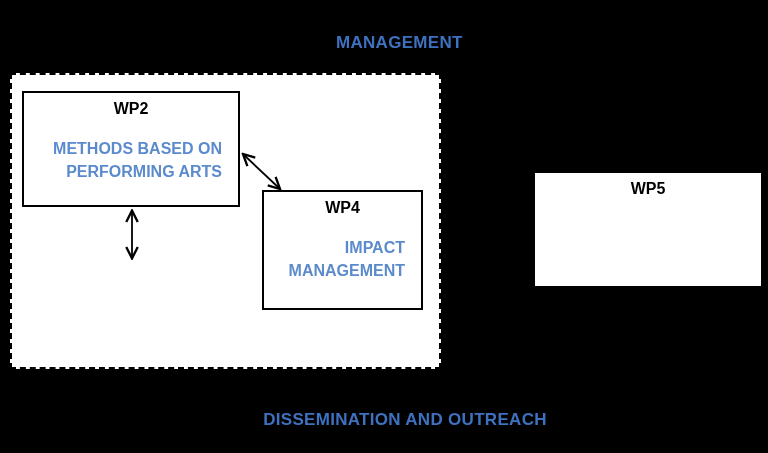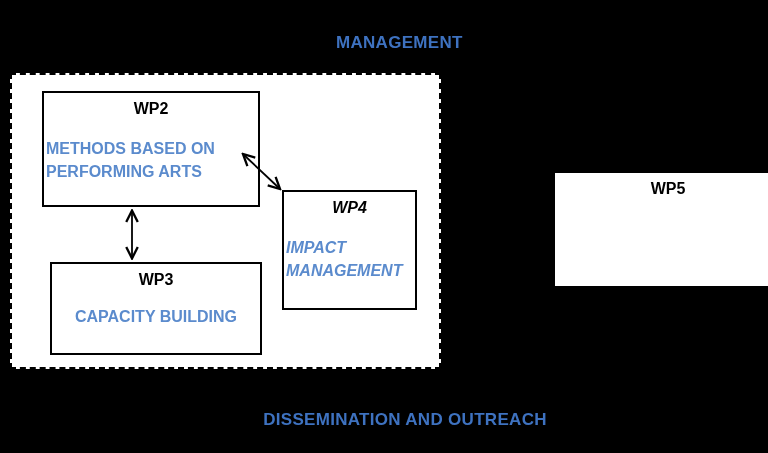--- a/index.html
+++ b/index.html
@@ -50,39 +50,38 @@
     border: 2px dashed var(--box-border, #000);
   }
   .wp-box {
     position: absolute;
     box-sizing: border-box;
     background: var(--box-fill, #fff);
     border: 2px solid var(--box-border, #000);
     display: flex;
     flex-direction: column;
     align-items: center;
-    text-align: left;
-    margin-left: 20px;
+    text-align: right;
   }
   .wp-box .wp-title {
     margin-top: 7px;
     font-size: 16px;
     color: #000;
   }
   .wp-box .wp-subtitle {
     margin-top: 19px;
-    padding: 0 2px;
+    padding: 0 16px;
     font-size: 16px;
     line-height: 23px;
     color: var(--box-text-blue, #5B8BCD);
   }
   .wp2 { left: 22px;  top: 91px;  width: 218px; height: 116px; }
   .wp3 { left: 30px;  top: 262px; width: 212px; height: 93px;  }
   .wp3 .wp-subtitle { margin-top: 16px; }
-  .wp4 { left: 262px; top: 190px; width: 135px; height: 120px; font-style: italic; }
+  .wp4 { left: 262px; top: 190px; width: 161px; height: 120px; }
   .wp5 { left: 533px; top: 171px; width: 230px; height: 117px; }
   .arrow-layer {
     position: absolute;
     left: 0;
     top: 0;
     width: 768px;
     height: 453px;
     pointer-events: none;
   }
 </style>
@@ -94,24 +93,20 @@
   <div class="outer-label label-management">MANAGEMENT</div>
 
   <div class="dashed-region"></div>
 
 
   <div class="wp-box wp2">
     <div class="wp-title">WP2</div>
     <div class="wp-subtitle">METHODS BASED ON PERFORMING ARTS</div>
   </div>
 
-  <div class="wp-box wp3">
-    <div class="wp-title">WP3</div>
-    <div class="wp-subtitle">CAPACITY BUILDING</div>
-  </div>
 
   <div class="wp-box wp4">
     <div class="wp-title">WP4</div>
     <div class="wp-subtitle">IMPACT MANAGEMENT</div>
   </div>
 
   <div class="wp-box wp5">
     <div class="wp-title">WP5</div>
   </div>
 

